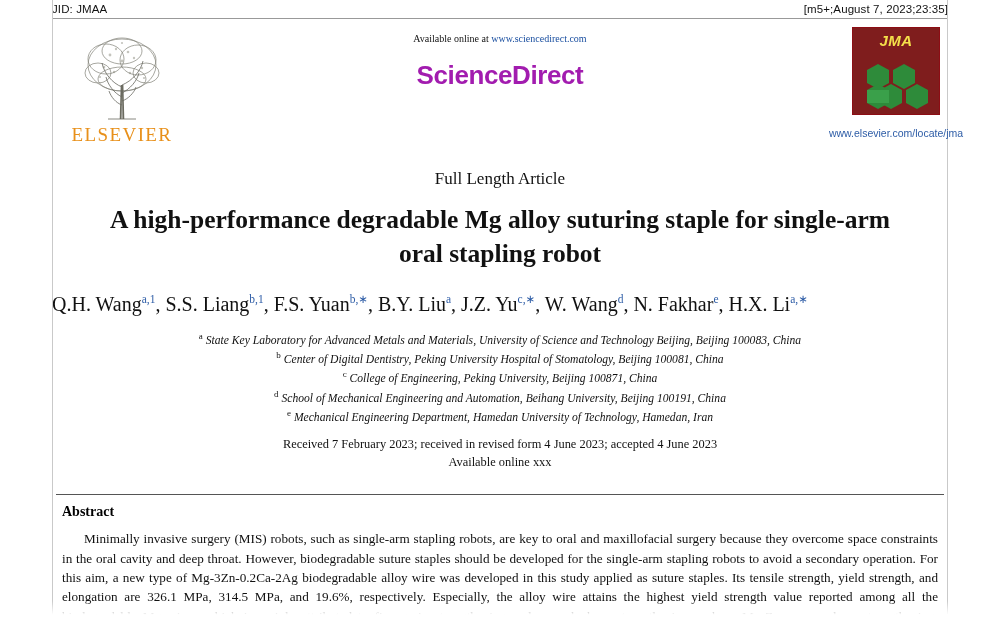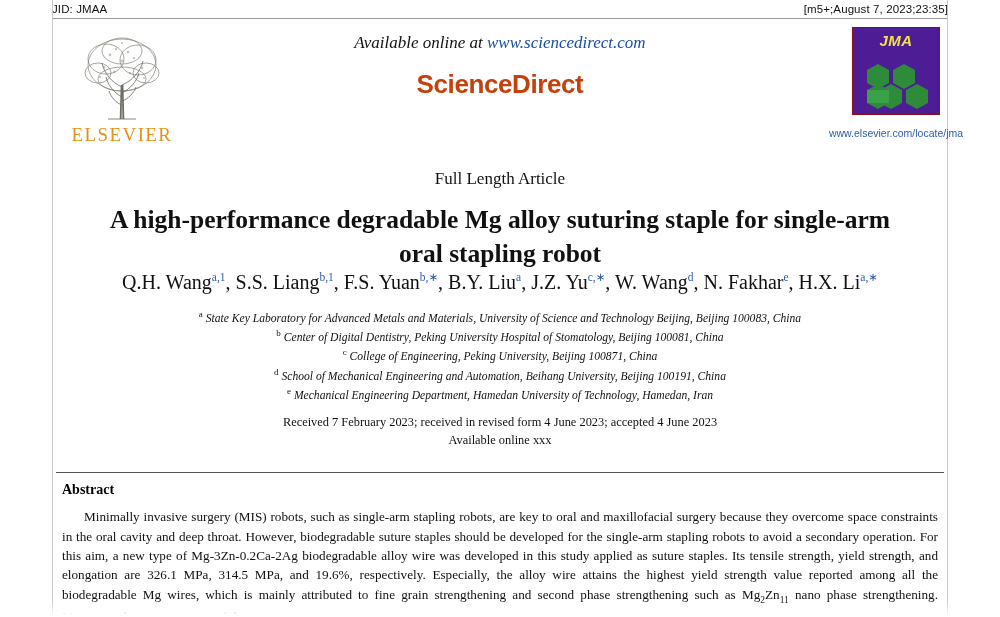--- a/index.html
+++ b/index.html
@@ -65,55 +65,54 @@
 
   .center-block {
     position: absolute;
     left: 0;
     right: 0;
     top: 14px;
     text-align: center;
   }
   .avail-line {
     font-family: "Liberation Serif", serif;
-    font-size: 17px;
-    color: #111;
-    font-style: italic;
+    font-size: 10px;
+    color: #111;
   }
   .avail-line a {
     color: #1a4fa0;
     text-decoration: none;
   }
   .sciencedirect {
     font-family: "Liberation Sans", sans-serif;
     font-weight: bold;
     font-size: 26px;
     letter-spacing: -0.4px;
     margin-top: 16px;
-    color: #c2410c;
+    color: #a21caf;
   }
   .journal-line {
     font-family: "Liberation Serif", serif;
     font-size: 12.5px;
     color: #2d5ca6;
     margin-top: 36px;
   }
 
   .cover-block {
     position: absolute;
     right: 4px;
     top: 8px;
     width: 96px;
     text-align: center;
   }
   .cover-img {
     width: 86px;
     height: 86px;
     margin: 0 auto;
-    background: #4c1d95;
+    background: #7f1d1d;
     position: relative;
     overflow: hidden;
     border: 1px solid #8d0d14;
   }
   .cover-jma {
     position: absolute;
     top: 4px;
     left: 0;
     right: 0;
     text-align: center;
@@ -170,22 +169,23 @@
   }
   .title {
     text-align: center;
     font-size: 25.5px;
     line-height: 1.32;
     margin: 14px 40px 0 40px;
     color: #111;
     font-weight: bold;
   }
   .authors {
-    text-align: center;
+    text-align: left;
     font-size: 20px;
+    margin-top: 22px;
     color: #111;
   }
   .authors sup {
     font-size: 11.5px;
     color: #2d5ca6;
     vertical-align: super;
   }
   .affils {
     text-align: center;
     font-size: 11.6px;

